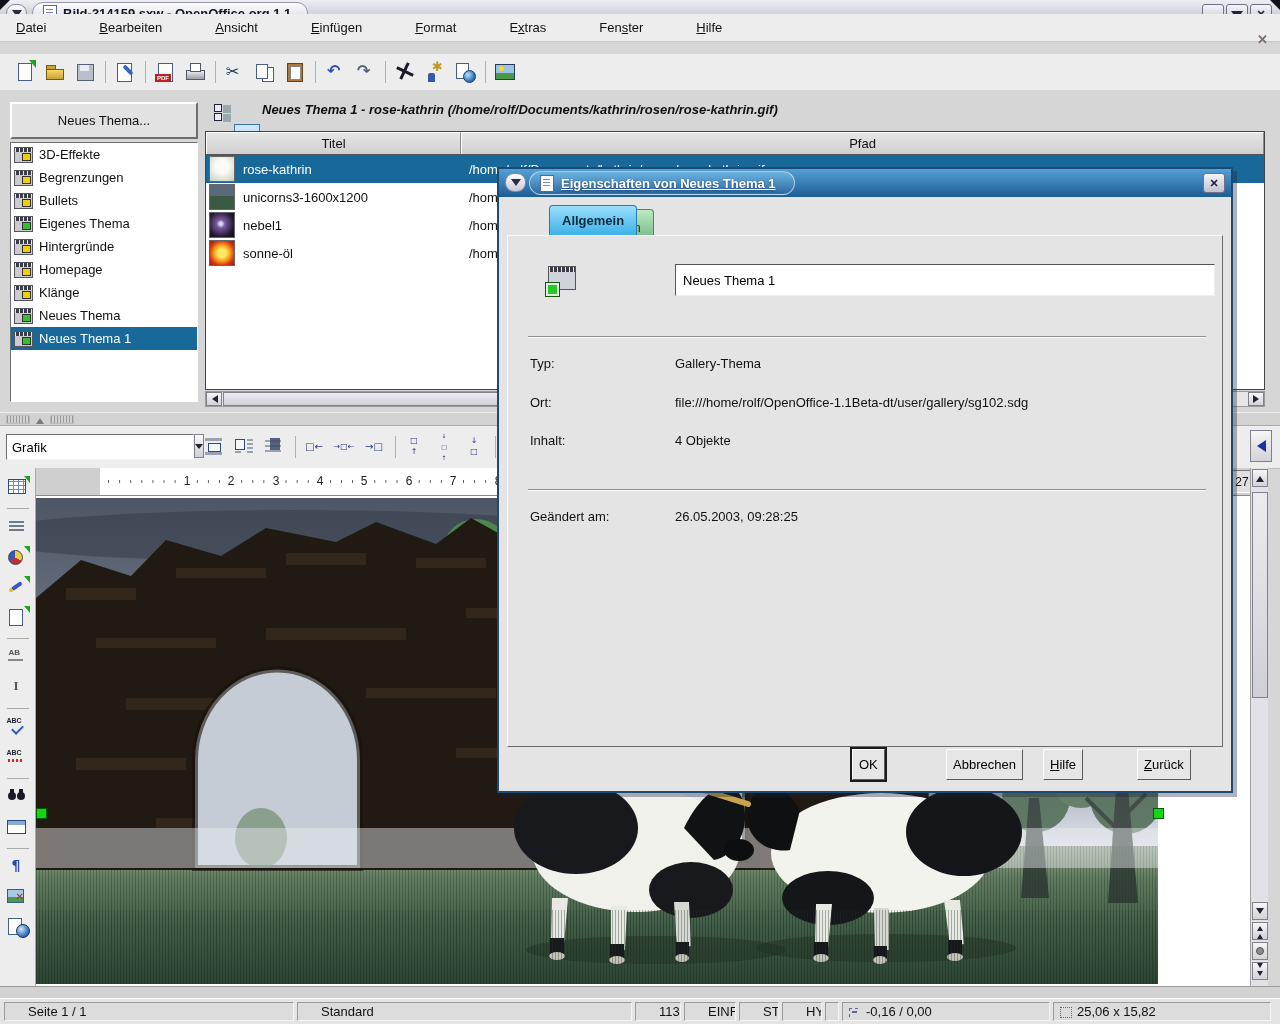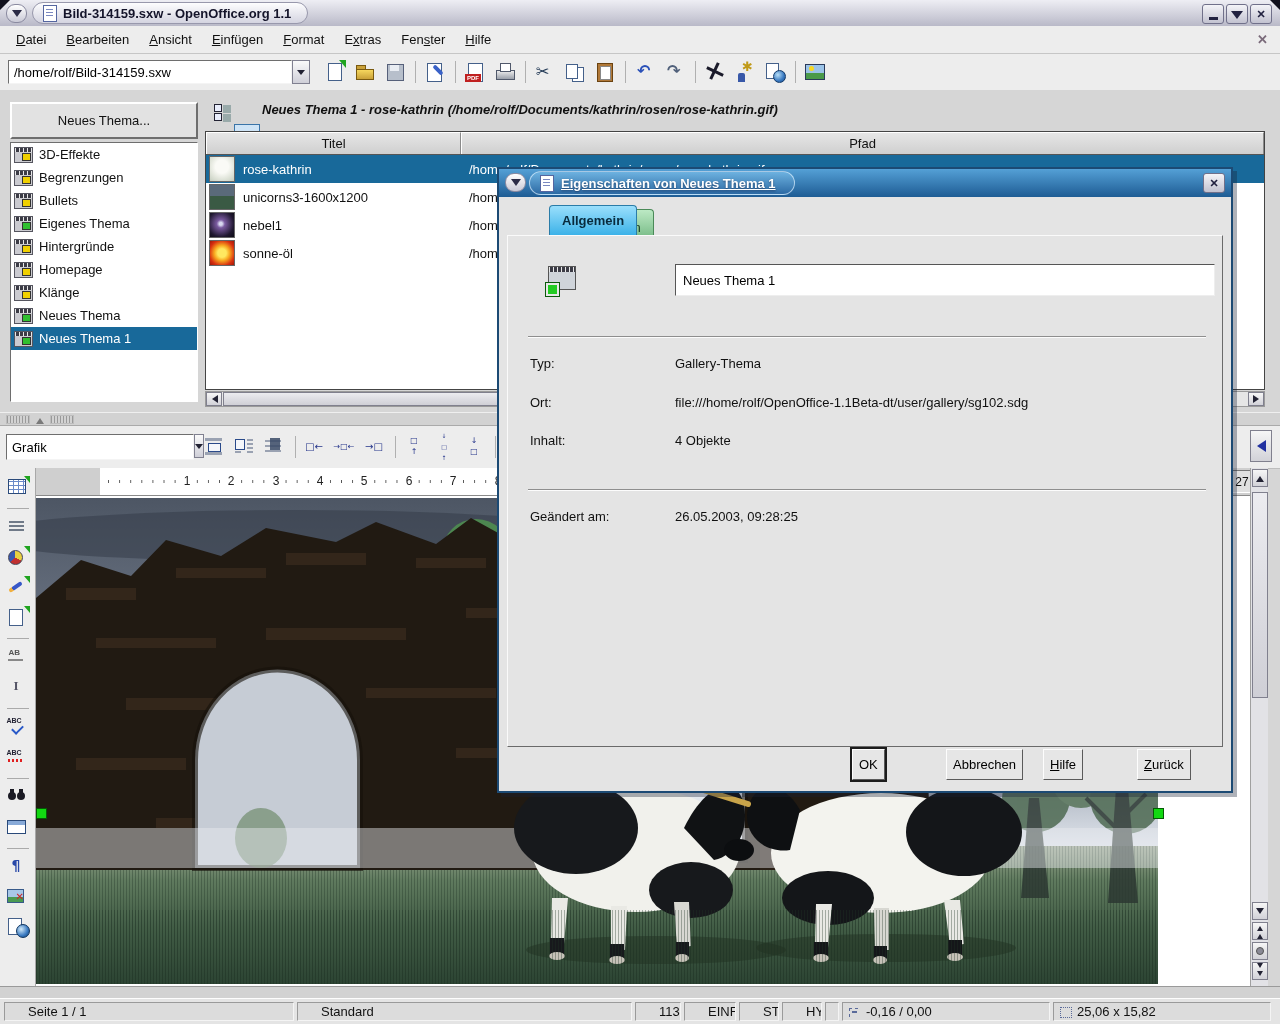--- a/index.html
+++ b/index.html
@@ -21,22 +21,22 @@
     display:flex;align-items:center;gap:6px;}
   #title-pill b{font-size:13px;color:#14142a;white-space:nowrap;}
   .doc-ico{width:12px;height:15px;background:#fff;border:1px solid #5566a0;position:relative;}
   .doc-ico::before{content:"";position:absolute;left:2px;top:3px;width:7px;height:1px;background:#7a88c0;
     box-shadow:0 3px #7a88c0,0 6px #7a88c0;}
   .winbtn{width:20px;height:18px;background:linear-gradient(#f4f4f8,#c2c2d0);border:1px solid #70708a;
     border-radius:3px;display:flex;align-items:center;justify-content:center;font-weight:bold;color:#222240;font-size:11px;}
   .wb-min::before{content:"";width:9px;height:3px;background:#222240;margin-top:9px;}
   .wb-max::before{content:"";width:0;height:0;border:6px solid transparent;border-top:8px solid #222240;margin-top:7px;}
   
-  #menubar{left:0;top:26px;width:1280px;height:28px;background:#ededed;border-bottom:1px solid #c6c6c6;
-    display:flex;align-items:center;padding-left:6px;box-sizing:border-box;}
+  #menubar{left:0;top:14px;width:1280px;height:28px;background:#ededed;border-bottom:1px solid #c6c6c6;
+    display:flex;align-items:center;padding-left:6px;box-sizing:border-box;gap:33px;}
   .mi{padding:4px 10px;white-space:nowrap;}
   .accel{text-decoration:underline;}
   #menu-close{position:absolute;right:12px;top:6px;color:#7a6a7a;font-size:13px;font-weight:bold;}
   
   #toolbar{left:0;top:54px;width:1280px;height:36px;background:#ededed;border-bottom:1px solid #bdbdbd;
     display:flex;align-items:center;}
   #urlbox{margin-left:8px;width:302px;height:24px;display:flex;}
   #urlbox input{flex:1;border:1px solid;border-color:#6e6e6e #f4f4f4 #f4f4f4 #6e6e6e;background:#fff;
     font:13px "Liberation Sans",sans-serif;padding:0 5px;}
   .dropbtn{width:18px;height:24px;background:linear-gradient(#fafafa,#cfcfd8);border:1px solid #808090;
@@ -278,24 +278,20 @@
       <span class="mi"><span class="pre"></span><span class="accel">A</span><span class="post">nsicht</span></span>
       <span class="mi"><span class="pre"></span><span class="accel">E</span><span class="post">infügen</span></span>
       <span class="mi"><span class="pre"></span><span class="accel">F</span><span class="post">ormat</span></span>
       <span class="mi"><span class="pre">E</span><span class="accel">x</span><span class="post">tras</span></span>
       <span class="mi"><span class="pre">Fen</span><span class="accel">s</span><span class="post">ter</span></span>
       <span class="mi"><span class="pre"></span><span class="accel">H</span><span class="post">ilfe</span></span>
     </div>
   <div id="menu-close" class="abs" style="top:32px;">✕</div>
 
   <div id="toolbar" class="abs">
-    <div id="urlbox">
-      <input readonly="" value="/home/rolf/Bild-314159.sxw" style="">
-      <span class="dropbtn"></span>
-    </div>
     <div style="display:flex;align-items:center;margin-left:10px;">
 
     <span class="tb">
           <i class="i24 ic-new-document"></i>
         </span>
         <span class="tb">
           <i class="i24 ic-open-document"></i>
         </span>
         <span class="tb">
           <i class="i24 ic-save-document"></i>

